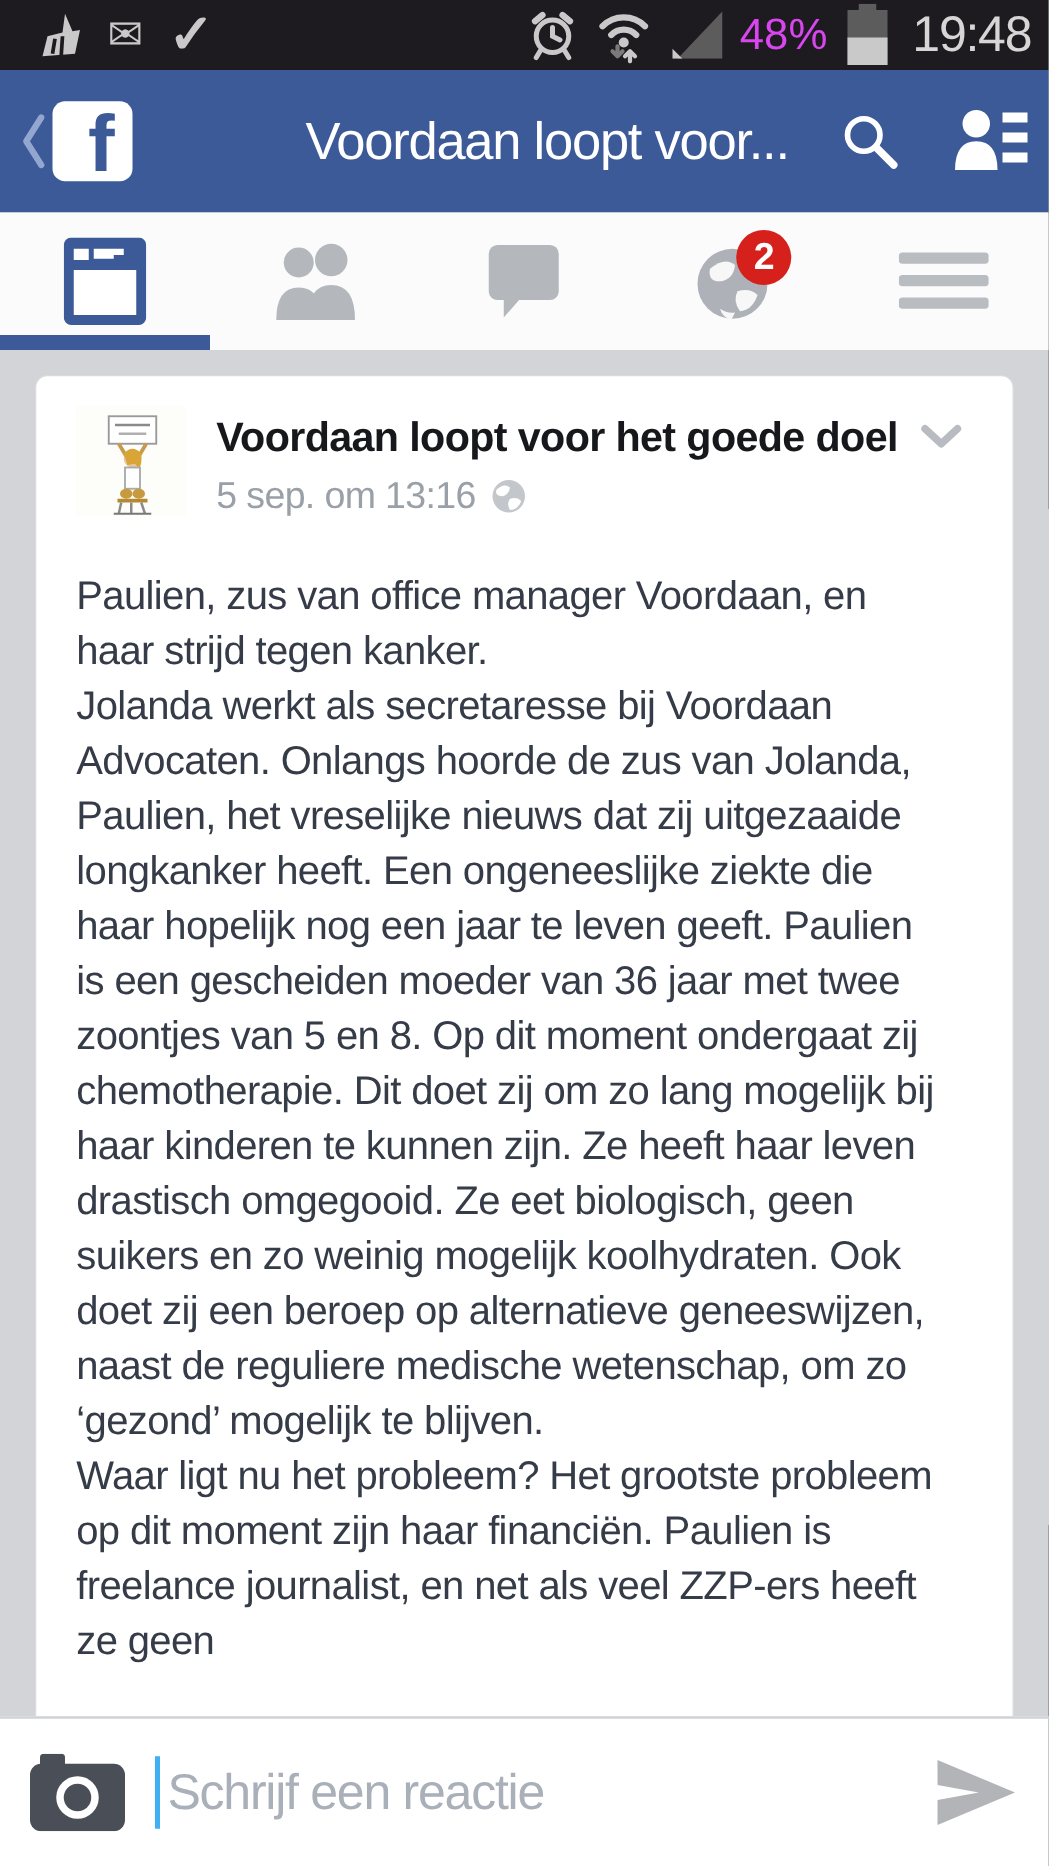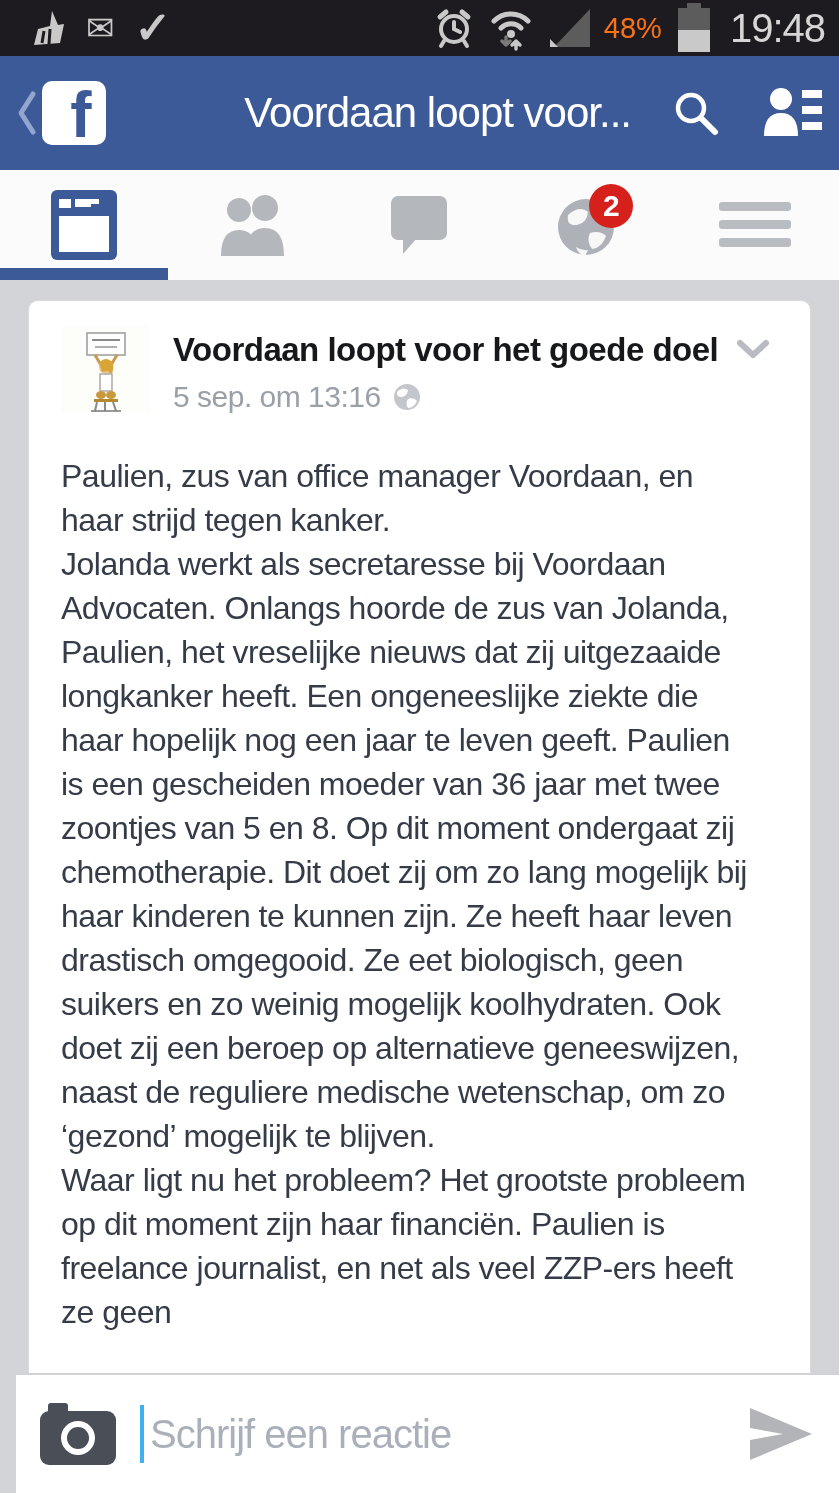--- a/index.html
+++ b/index.html
@@ -12,21 +12,21 @@
   
   .status-bar{
     position:absolute; top:0; left:0; right:0; height:56px;
     background:#1d1b20; display:flex; align-items:center; padding:0 14px;
     color:#cfcfcf;
   }
   .sb-left{ display:flex; align-items:center; gap:20px; margin-left:16px; }
   .sb-glyph{ font-size:34px; color:#c9c9c9; line-height:1; }
   .sb-spacer{ flex:1; }
   .sb-right{ display:flex; align-items:center; gap:14px; }
-  .sb-percent{ font-size:29px; color:#f97316; }
+  .sb-percent{ font-size:35px; color:#d946ef; }
   .sb-time{ font-size:40px; color:#d6d6d6; letter-spacing:-1px; margin-left:4px; }
   
   .app-header{
     position:absolute; top:56px; left:0; right:0; height:114px;
     background:#3d5a98; display:flex; align-items:center; padding:0 16px;
   }
   .back-chevron{ margin-right:4px; }
   .fb-logo{
     width:64px; height:64px; background:#fff; border-radius:10px;
     display:flex; align-items:flex-end; justify-content:center;
@@ -81,21 +81,21 @@
   .post-chevron{ margin-top:14px; flex:0 0 auto; }
   .post-body{
     padding:40px 50px 40px 32px;
     font-size:32px; line-height:44px; color:#353c48; letter-spacing:-0.5px;
   }
   .post-body p + p{ }
   
   .composer{
     position:absolute; left:0; right:0; bottom:0; height:120px;
     background:#fff; border-top:2px solid #cfd2d6;
-    display:flex; align-items:center; padding:0 24px;margin-left:16px;
+    display:flex; align-items:center; padding:0 24px;
   }
   .comment-field{ flex:1; display:flex; align-items:center; margin-left:24px; min-width:0; }
   .text-cursor{ width:4px; height:58px; background:#3fb0f2; flex:0 0 auto; }
   .comment-placeholder{
     font-size:40px; color:#aab0b9; margin-left:6px; letter-spacing:-1px;
     white-space:nowrap; overflow:hidden;
   }
   svg{ display:block; }
 </style>
 </head>

